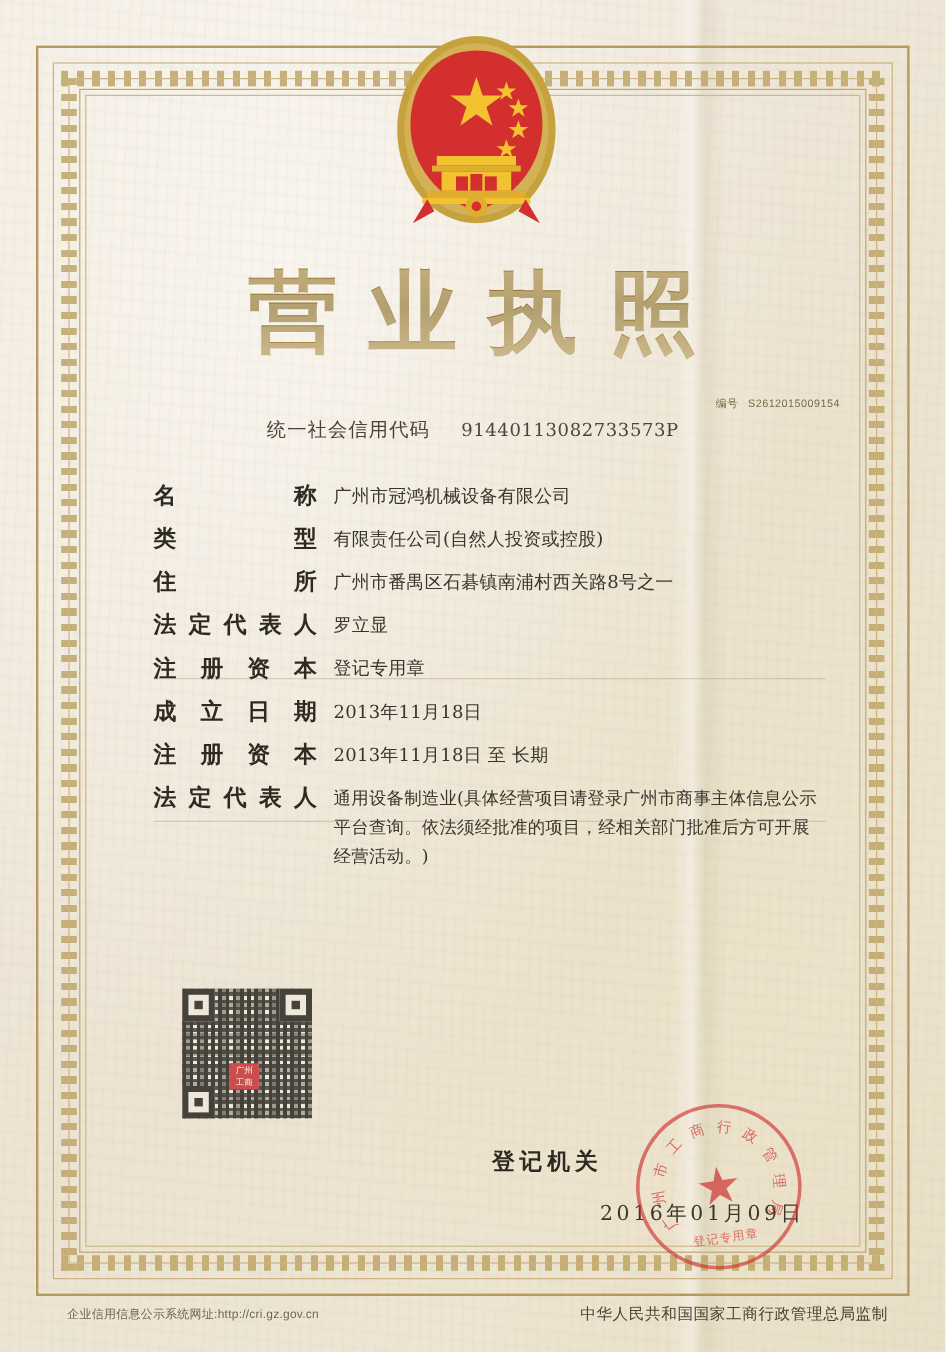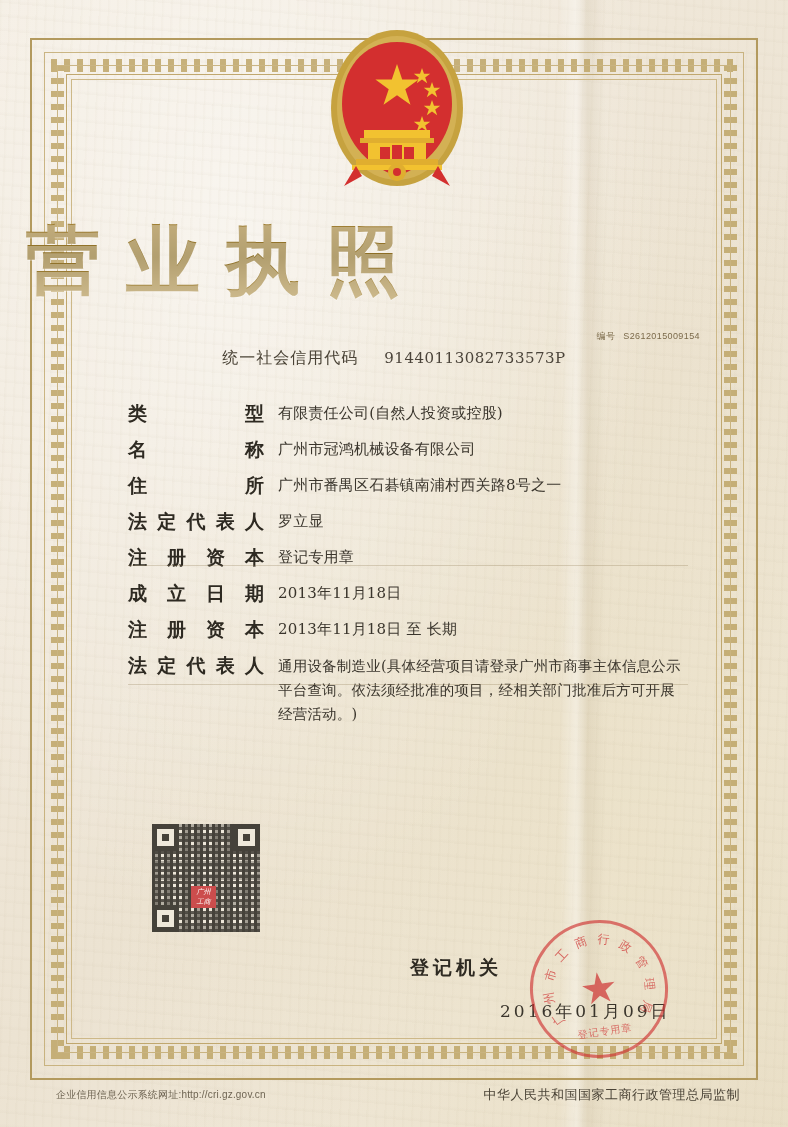--- a/index.html
+++ b/index.html
@@ -90,20 +90,21 @@
     position: absolute;
     left: 322px; top: 26px;
     width: 150px; height: 172px;
   }
 
   
   #title {
     position: absolute;
     left: 0; top: 212px;
     width: 788px;
+    text-align: center;
     font-family: "DejaVu Serif", "Liberation Serif", serif;
     font-weight: bold;
     font-size: 74px;
     letter-spacing: 26px;
     text-indent: 26px;
     color: #8a6f2e;
     background: linear-gradient(180deg, #a8873c 0%, #8a6c23 45%, #bda05c 100%);
     -webkit-background-clip: text;
     background-clip: text;
     -webkit-text-fill-color: transparent;
@@ -224,21 +225,20 @@
     left: 39px; top: 62px;
     width: 25px; height: 22px;
     background: #c8393b;
     color: #fff;
     font-size: 7px;
     line-height: 10px;
     text-align: center;
     padding-top: 1px;
     box-sizing: border-box;
     font-family: "DejaVu Sans", sans-serif;
-    font-style: italic;
   }
 
   
   #authority {
     position: absolute;
     left: 410px; top: 955px;
     font-family: "DejaVu Serif", "Liberation Serif", serif;
     font-size: 19px;
     font-weight: bold;
     color: #2e2a22;
@@ -369,26 +369,26 @@
   <div id="serial">
     <span class="serial-label">编号</span><span class="serial-value">S2612015009154</span>
   </div>
 
   <div id="credit-row">
     <span class="credit-label">统一社会信用代码</span><span class="credit-value">91440113082733573P</span>
   </div>
 
   <div id="fields">
     <div class="field-row">
+      <div class="field-label">名称</div>
+      <div class="field-value">广州市冠鸿机械设备有限公司</div>
+    </div>
+    <div class="field-row">
       <div class="field-label">类型</div>
       <div class="field-value">有限责任公司(自然人投资或控股)</div>
-    </div>
-    <div class="field-row">
-      <div class="field-label">名称</div>
-      <div class="field-value">广州市冠鸿机械设备有限公司</div>
     </div>
     <div class="field-row">
       <div class="field-label">住所</div>
       <div class="field-value">广州市番禺区石碁镇南浦村西关路8号之一</div>
     </div>
     <div class="field-row">
       <div class="field-label">法定代表人</div>
       <div class="field-value">罗立显</div>
     </div>
     <div class="field-row">

